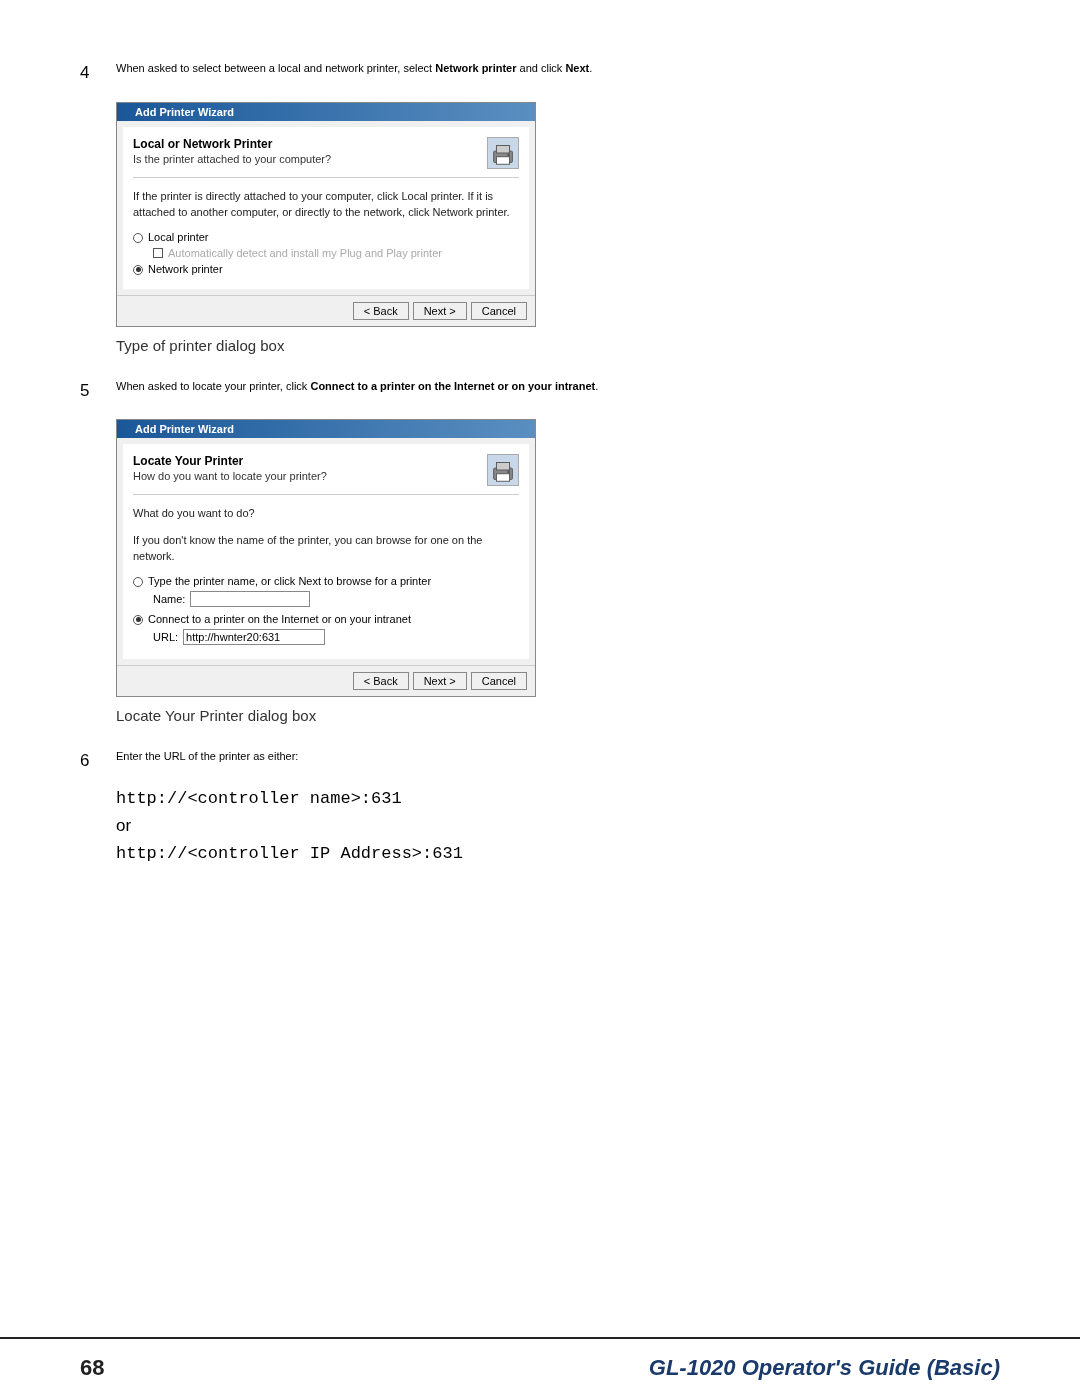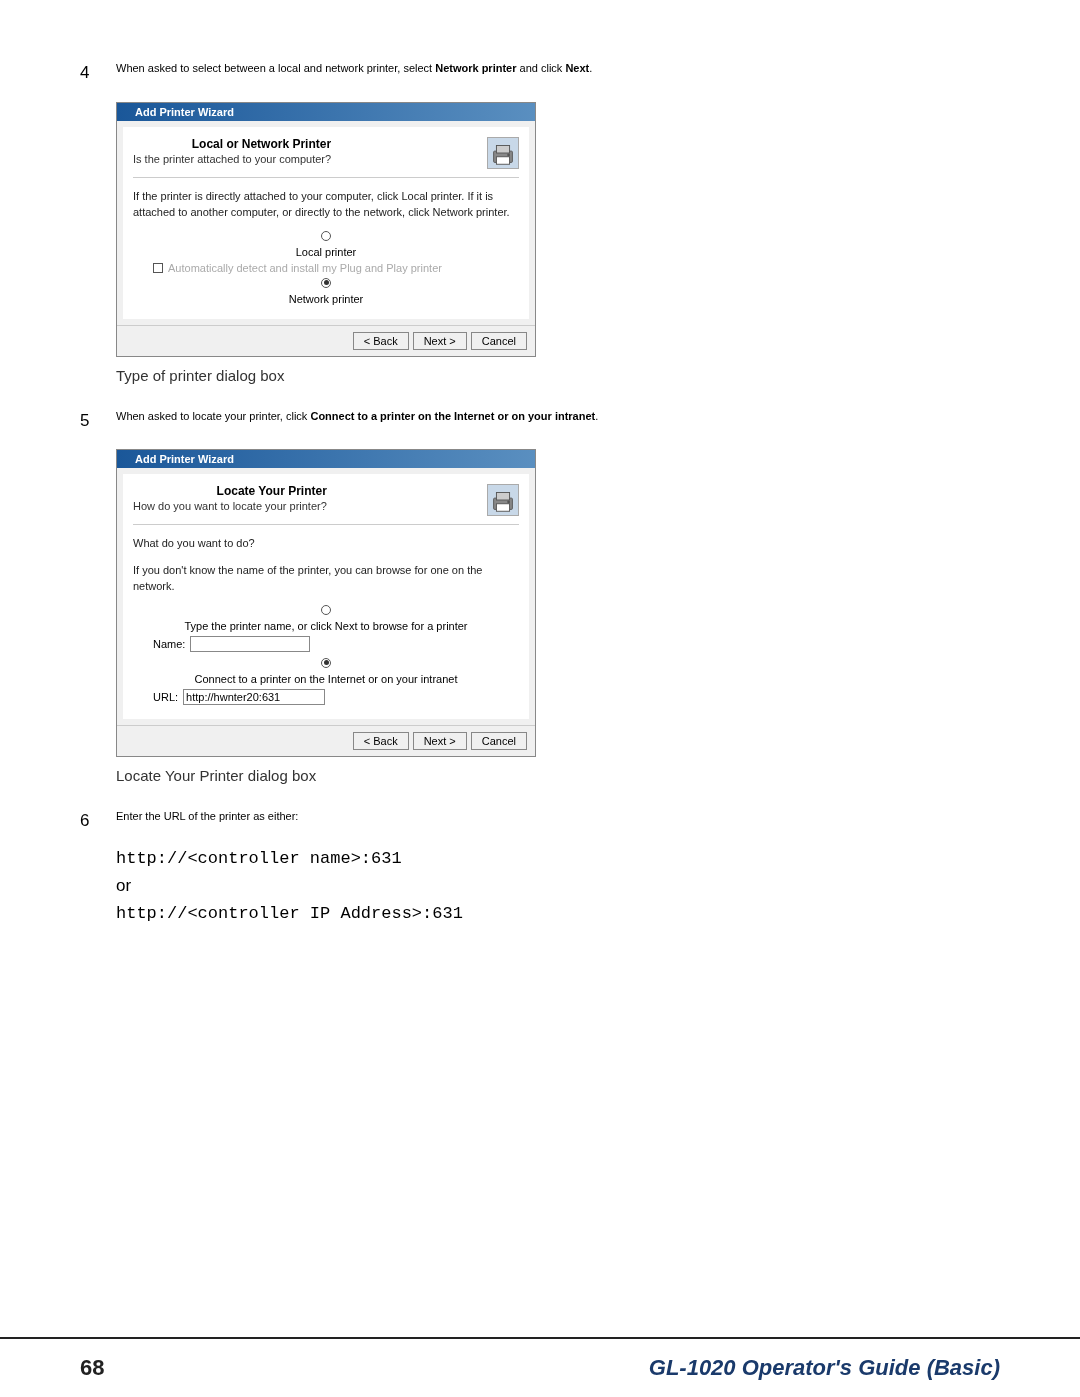--- a/index.html
+++ b/index.html
@@ -78,21 +78,20 @@
       justify-content: space-between;
       margin-bottom: 10px;
       padding-bottom: 8px;
       border-bottom: 1px solid #ccc;
     }
 
     .dialog-header-text h3 {
       font-size: 12px;
       font-weight: bold;
       margin-bottom: 2px;
-      text-align: right;
     }
 
     .dialog-header-text p {
       font-size: 11px;
       color: #333;
     }
 
     .dialog-icon {
       width: 32px;
       height: 32px;
@@ -106,25 +105,24 @@
 
     .dialog-content {
       font-size: 11px;
       line-height: 1.5;
       color: #222;
       margin-bottom: 10px;
     }
 
     .radio-option {
       display: flex;
-      align-items: center;
+      align-items: flex-end;
       gap: 5px;
       margin-bottom: 4px;
       font-size: 11px;
-      flex-direction: column;
     }
 
     .checkbox-option {
       display: flex;
       align-items: center;
       gap: 5px;
       margin-left: 20px;
       margin-bottom: 4px;
       font-size: 11px;
       color: #aaa;

